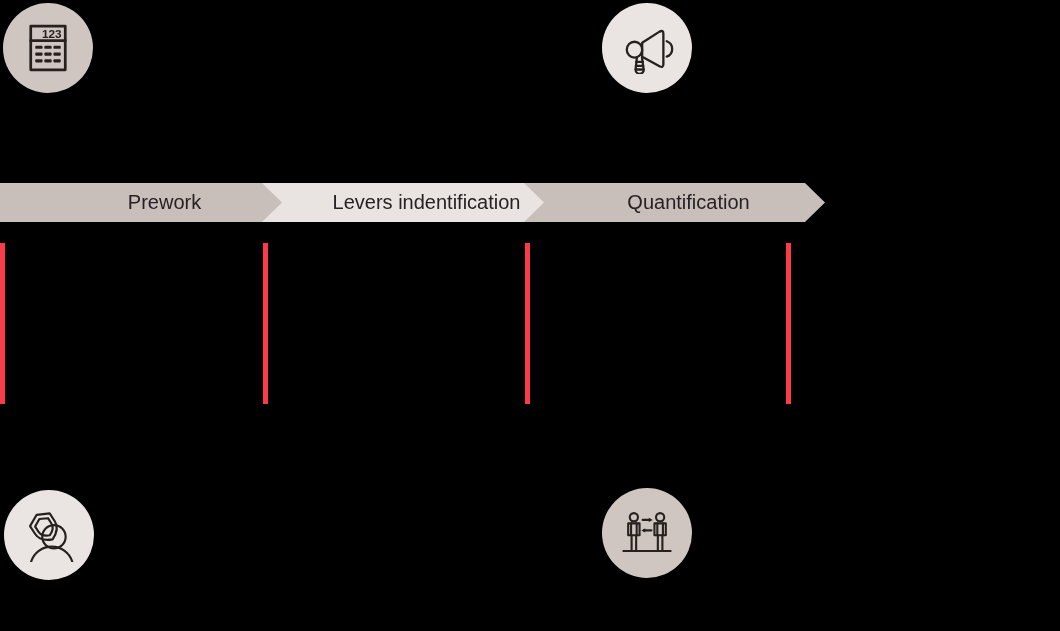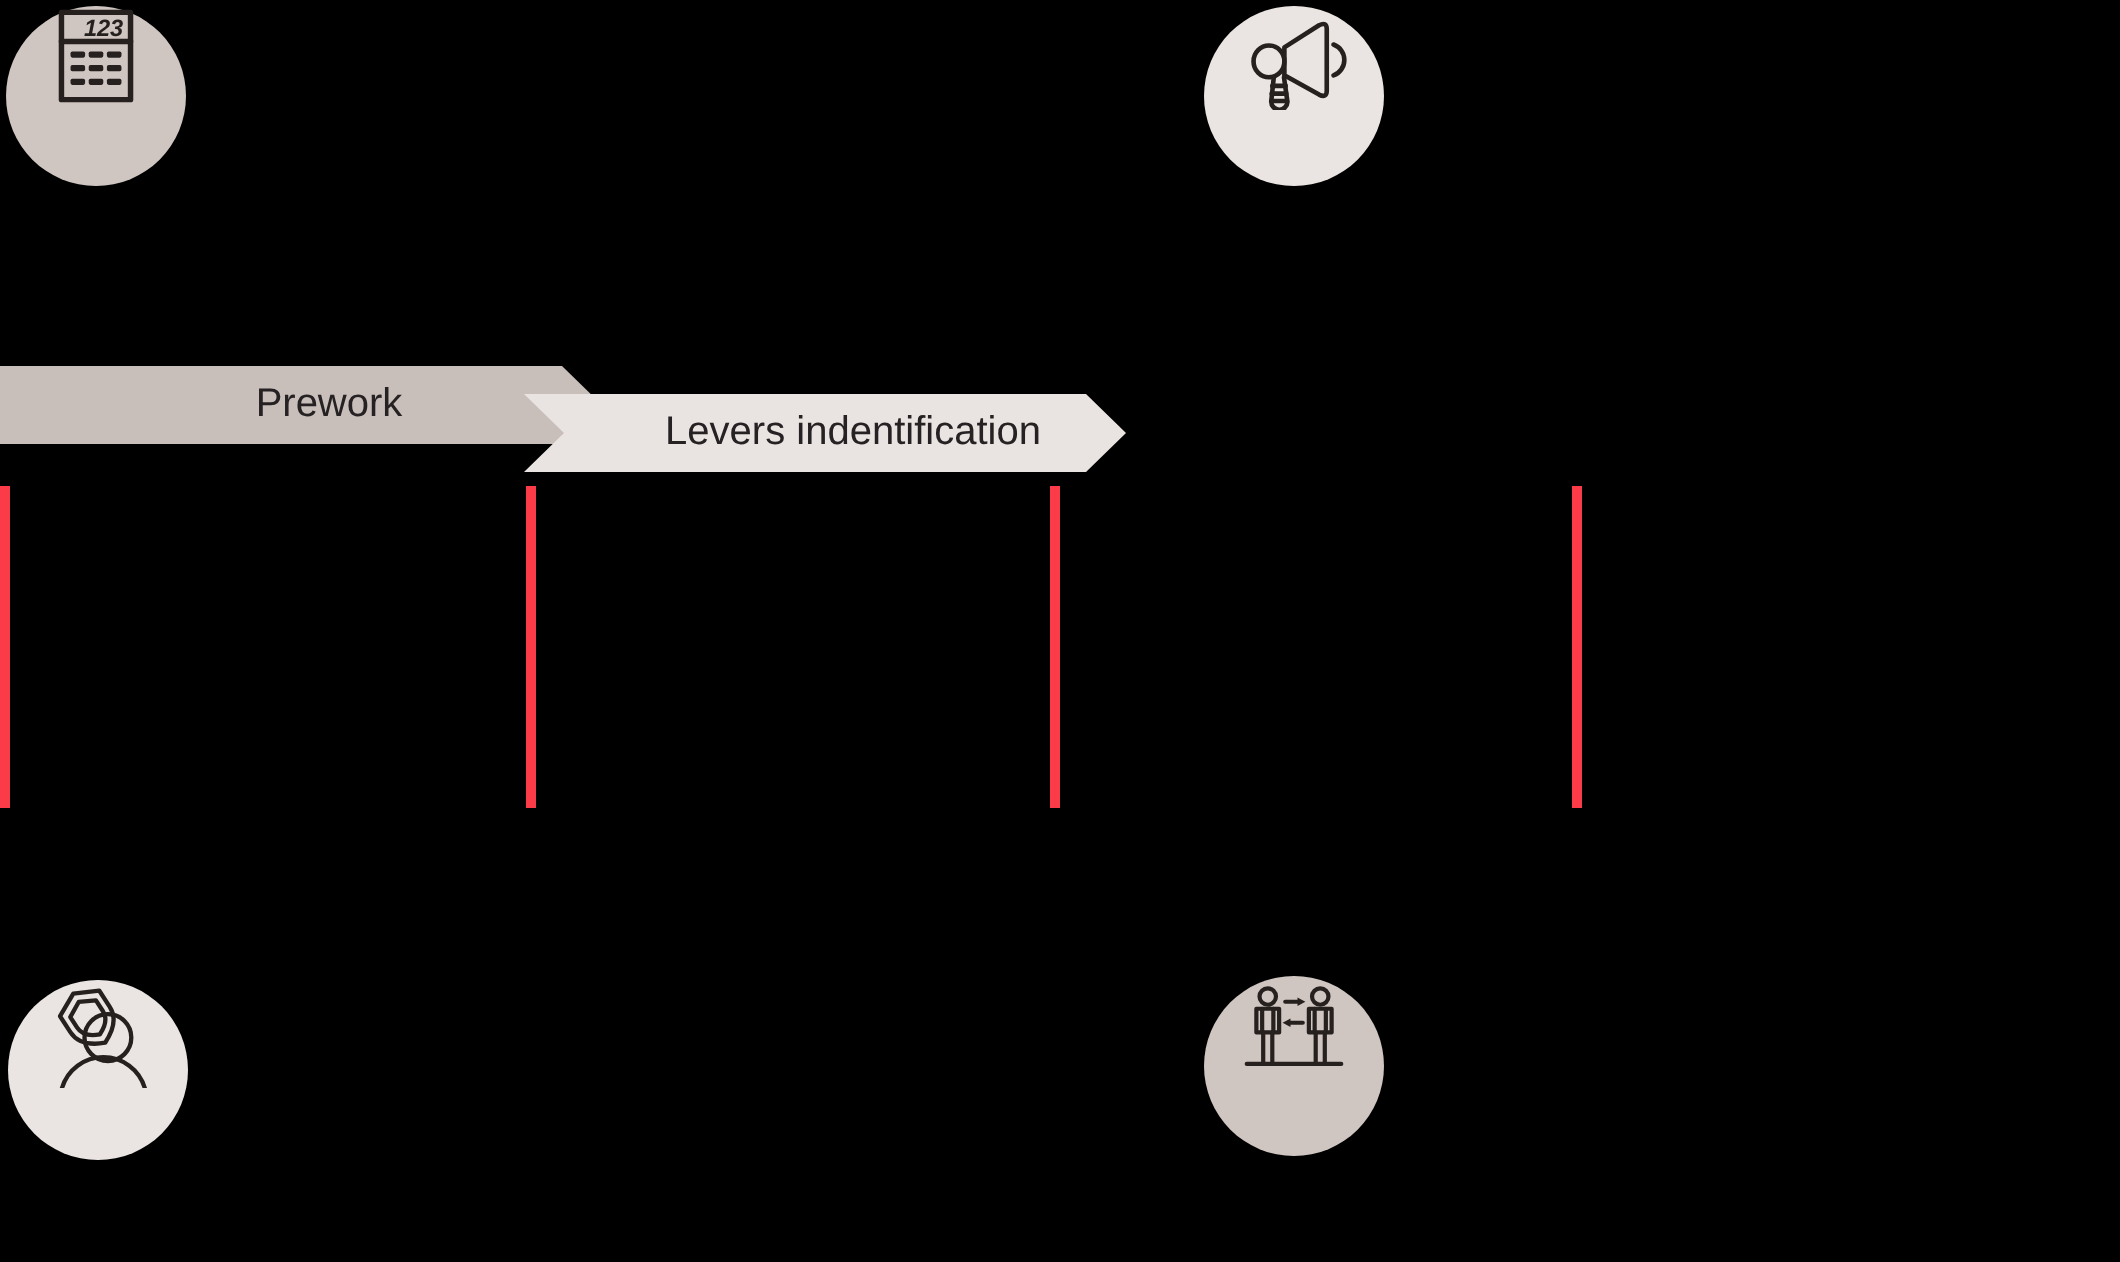--- a/index.html
+++ b/index.html
@@ -9,21 +9,21 @@
     font-family: "Liberation Sans", sans-serif;
     overflow:hidden;
   }
 
   
   .chevron {
     position:absolute; top:183px; height:39px;
     display:flex; align-items:center; justify-content:center;padding-left:28px;
   }
   .chevron.first   { clip-path: polygon(0 0, calc(100% - 20px) 0, 100% 50%, calc(100% - 20px) 100%, 0 100%); }
-  .chevron.notched { clip-path: polygon(0 0, calc(100% - 20px) 0, 100% 50%, calc(100% - 20px) 100%, 0 100%, 20px 50%); margin-top: 14px; }
+  .chevron.notched { clip-path: polygon(0 0, calc(100% - 20px) 0, 100% 50%, calc(100% - 20px) 100%, 0 100%, 20px 50%); }
   .chevron.tone-dark  { background: var(--chevron-dark); }
   .chevron.tone-light { background: var(--chevron-light); }
   .chevron .label {
     color: var(--chevron-label); font-size:20px; font-weight:500;
     padding:0 20px; white-space:nowrap;
   }
   #stage-1 { left:0;    width:273px; }
   #stage-2 { left:262px; width:273px; }
   #stage-3 { left:524px; width:273px; }
   #stage-4 { left:786px; width:270px; }
@@ -31,21 +31,21 @@
   
   .redline { position:absolute; top:243px; width:5px; height:161px; background: var(--red-line); }
   #redline-1 { left:0; }
   #redline-2 { left:263px; }
   #redline-3 { left:525px; }
   #redline-4 { left:786px; }
 
   
   .icon-circle {
     position:absolute; width:90px; height:90px; border-radius:50%;
-    display:flex; align-items:flex-start; justify-content:center;font-style:italic;
+    display:flex; align-items:center; justify-content:center;
   }
   .icon-circle.tone-dark  { background: var(--circle-dark); }
   .icon-circle.tone-light { background: var(--circle-light); }
   #circle-calculator { left:3px;  top:3px; }
   #circle-megaphone  { left:602px; top:3px; }
   #circle-person     { left:4px;  top:490px; }
   #circle-exchange   { left:602px; top:488px; }
 
   .icon-svg { stroke: var(--icon-stroke); fill:none; stroke-width:2.4; stroke-linecap:round; stroke-linejoin:round; }
   .icon-svg .thick { stroke-width:3; }
@@ -87,20 +87,23 @@
       <line x1="16.2" y1="49.3" x2="24.2" y2="49.3"></line>
     </svg>
   </div>
 
   <div class="chevron first tone-dark" id="stage-1">
     <span class="label">Prework</span>
   </div>
   <div class="chevron notched tone-light" id="stage-2">
     <span class="label">Levers indentification</span>
   </div>
+  <div class="chevron notched tone-dark" id="stage-3">
+    <span class="label">Quantification</span>
+  </div>
 
   <div class="redline" id="redline-1"></div>
   <div class="redline" id="redline-2"></div>
   <div class="redline" id="redline-3"></div>
   <div class="redline" id="redline-4"></div>
 
   <div class="icon-circle tone-light" id="circle-person">
     <svg class="icon-svg" width="54" height="54" viewBox="0 0 60 60">
       <g transform="translate(25,21) rotate(-33)">
         <path d="M0,-16 L13,-9.5 V1 Q13,11 0,16.5 Q-13,11 -13,1 V-9.5 Z"></path>

